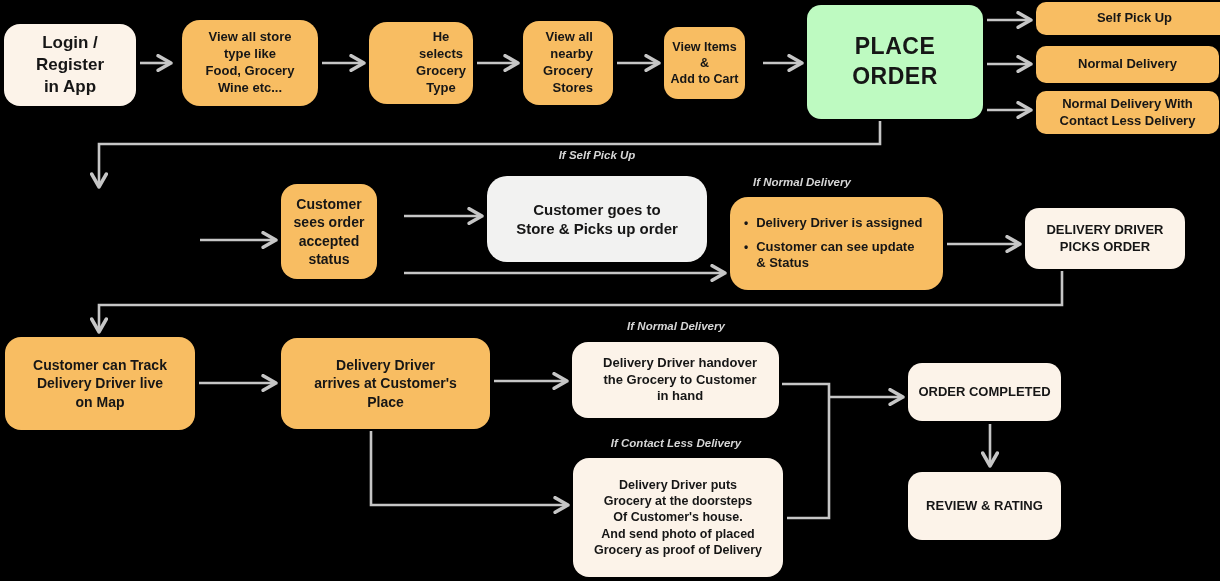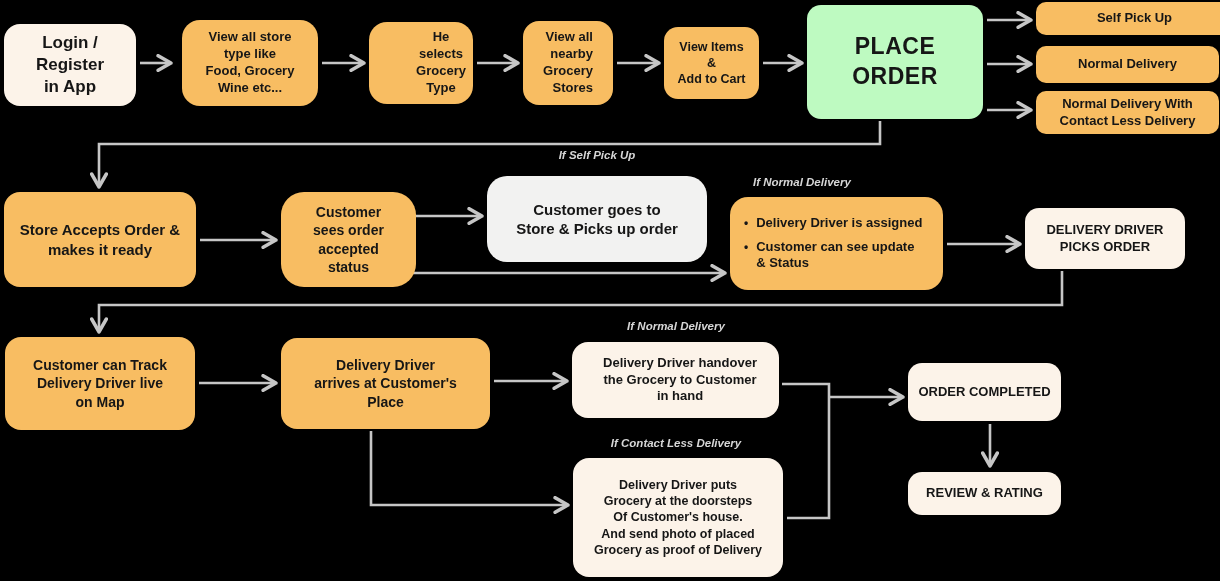--- a/index.html
+++ b/index.html
@@ -20,37 +20,37 @@
     position:absolute;color:#D6D6D6;font-weight:bold;font-size:11.5px;
     white-space:nowrap;
     font-style:italic;
   }
   .center-label{transform:translateX(-50%);}
   
   #n-login{left:4px;top:24px;width:132px;height:82px;border-radius:16px;font-size:17px;}
   #n-store-type{left:182px;top:20px;width:136px;height:86px;border-radius:18px;font-size:13px;}
   #n-select-grocery{left:369px;top:22px;width:104px;height:82px;border-radius:18px;font-size:13px;padding-left:40px;}
   #n-nearby-stores{left:523px;top:21px;width:90px;height:84px;border-radius:16px;font-size:13px;text-align:right;}
-  #n-view-items{left:664px;top:27px;width:95px;height:72px;border-radius:14px;font-size:12.5px;}
+  #n-view-items{left:664px;top:27px;width:81px;height:72px;border-radius:14px;font-size:12.5px;}
   #n-place-order{left:807px;top:5px;width:176px;height:114px;border-radius:14px;font-size:23px;letter-spacing:.5px;word-spacing:10px;}
   #n-self-pickup{left:1036px;top:2px;width:197px;height:33px;border-radius:10px;font-size:13px;}
   #n-normal-delivery{left:1036px;top:46px;width:183px;height:37px;border-radius:10px;font-size:13px;}
   #n-normal-contactless{left:1036px;top:91px;width:183px;height:43px;border-radius:10px;font-size:13px;line-height:1.25;}
   #n-store-accepts{left:4px;top:192px;width:192px;height:95px;border-radius:16px;font-size:15px;}
-  #n-sees-status{left:281px;top:192px;width:135px;height:95px;border-radius:23px;font-size:14px;}
+  #n-sees-status{left:281px;top:184px;width:96px;height:95px;border-radius:16px;font-size:14px;}
   #n-goes-store{left:487px;top:176px;width:220px;height:86px;border-radius:20px;font-size:15px;}
   #n-driver-assigned{left:730px;top:197px;width:213px;height:93px;border-radius:18px;font-size:13px;
      flex-direction:column;align-items:flex-start;justify-content:center;text-align:left;padding:8px 10px 8px 14px;gap:7px;}
   #n-picks-order{left:1025px;top:208px;width:160px;height:61px;border-radius:14px;font-size:13px;}
   #n-track-map{left:5px;top:337px;width:190px;height:93px;border-radius:16px;font-size:14px;}
   #n-arrives{left:281px;top:338px;width:209px;height:91px;border-radius:16px;font-size:14px;}
   #n-handover{left:572px;top:342px;width:207px;height:76px;border-radius:16px;font-size:13px;padding-left:9px;}
   #n-puts-grocery{left:573px;top:458px;width:210px;height:119px;border-radius:16px;font-size:12.5px;}
   #n-order-completed{left:908px;top:363px;width:153px;height:58px;border-radius:14px;font-size:13px;}
-  #n-review-rating{left:908px;top:472px;width:153px;height:43px;border-radius:14px;font-size:13px;}
+  #n-review-rating{left:908px;top:472px;width:153px;height:68px;border-radius:14px;font-size:13px;}
   #lbl-self-pickup{left:597px;top:149px;}
   #lbl-normal-1{left:753px;top:176px;}
   #lbl-normal-2{left:676px;top:320px;}
   #lbl-contactless{left:676px;top:437px;}
   .bullet-row{display:flex;align-items:flex-start;gap:8px;}
   .bullet-dot{font-size:12px;line-height:1.4;}
   #connectors{position:absolute;left:0;top:0;pointer-events:none;}
 </style>
 </head>
 <body>
@@ -103,22 +103,20 @@
 Stores</div>
   <div class="node orange" id="n-view-items">View Items
 &amp;
 Add to Cart</div>
   <div class="node green" id="n-place-order">PLACE ORDER</div>
   <div class="node orange" id="n-self-pickup">Self Pick Up</div>
   <div class="node orange" id="n-normal-delivery">Normal Delivery</div>
   <div class="node orange" id="n-normal-contactless">Normal Delivery With
 Contact Less Delivery</div>
 
-  <div class="node orange" id="n-store-accepts">Store Accepts Order &amp;
-makes it ready</div>
   <div class="node orange" id="n-sees-status">Customer
 sees order
 accepted
 status</div>
   <div class="cond-label center-label" id="lbl-self-pickup">If Self Pick Up</div>
   <div class="node white" id="n-goes-store">Customer goes to
 Store &amp; Picks up order</div>
   <div class="cond-label" id="lbl-normal-1">If Normal Delivery</div>
   <div class="node orange" id="n-driver-assigned">
     <div class="bullet-row">

